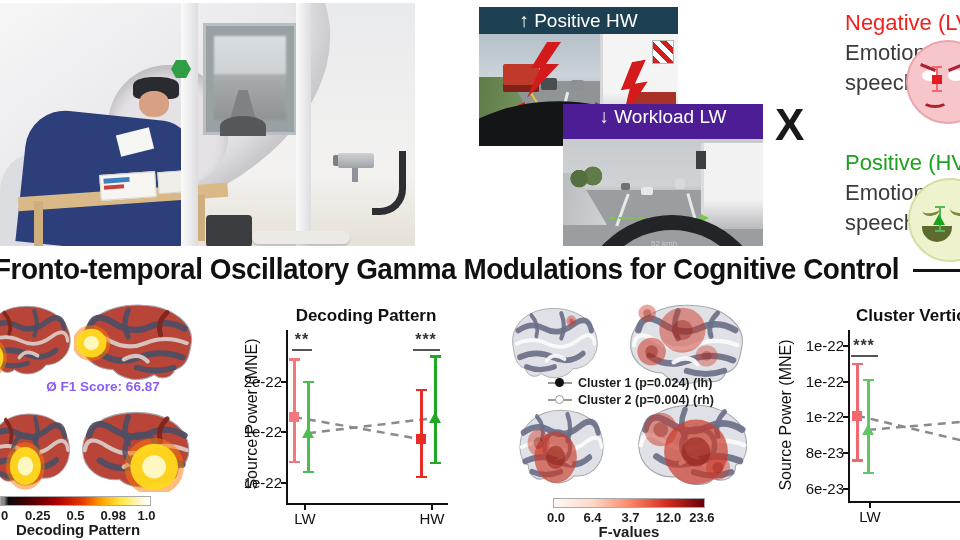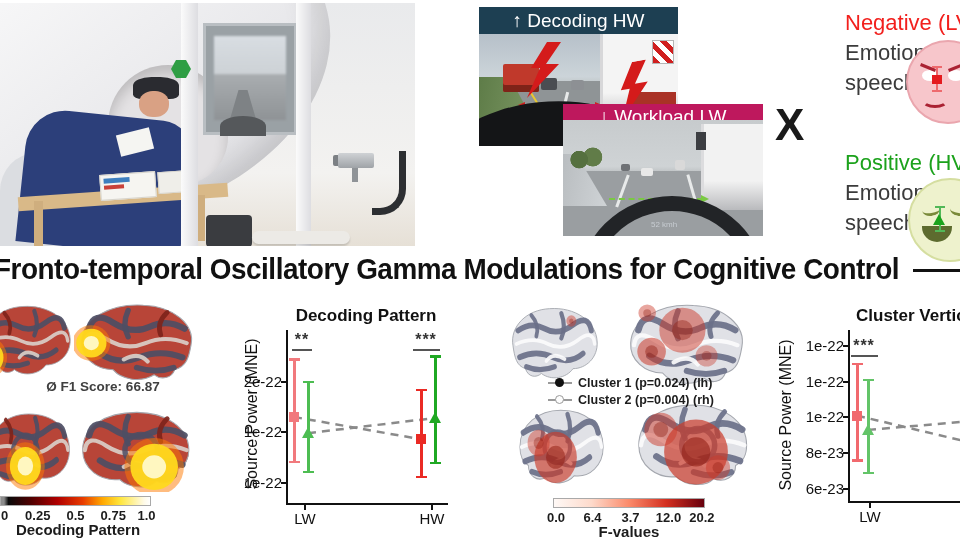--- a/index.html
+++ b/index.html
@@ -48,21 +48,21 @@
   .floor-pipe { left:252px; top:228px; width:98px; height:13px; background:#eceae6; border-radius:8px; box-shadow:0 2px 2px rgba(0,0,0,.15); }
 
   
   .scene { overflow:hidden; }
   .scene-header { width:100%; height:27px; color:#fff; font-size:19px; text-align:center; line-height:27px; }
   .scene-body { position:relative; width:100%; overflow:hidden; }
   .hw { left:479px; top:7px; width:199px; height:139px; z-index:2; }
   .hw .scene-header { background:#1d3f52; }
   .hw .scene-body { height:112px; background:linear-gradient(180deg,#b6c0c9 0%,#ccd4d9 38%,#c5cccf 42%); }
   .lw { left:563px; top:104px; width:200px; height:142px; z-index:3; }
-  .lw .scene-header { background:#be185d; height:16px; line-height:26px; }
+  .lw .scene-header { background:#4c1d95; height:35px; line-height:26px; }
   .lw .scene-body { height:116px; background:linear-gradient(180deg,#c7cbcd 0%,#cfd3d5 40%,#c2c6c8 44%); }
   .road { position:absolute; left:0; bottom:0; width:100%; height:58%; background:#8f9496; }
   .road.lw-road { height:56%; background:#9a9ea1; }
   .verge { position:absolute; left:0; bottom:0; width:34%; height:62%; background:linear-gradient(100deg,#5e7c48 0%,#74905c 60%,transparent 100%); clip-path:polygon(0 0,45% 0,100% 100%,0 100%); }
   .lane { position:absolute; background:#e8eaea; }
   .yellow-line { position:absolute; background:#e8c832; transform:rotate(58deg); }
   .truck-red { position:absolute; left:24px; top:30px; width:36px; height:28px; background:#c0392b; border-radius:2px; box-shadow:inset 0 -7px 0 #7e2318; }
   .car-dark { position:absolute; background:#4a4d52; border-radius:2px; }
   .big-truck { position:absolute; right:0; top:0; width:78px; height:84px; background:linear-gradient(180deg,#f4f4f4 70%,#c9c9cb 100%); border-left:3px solid #d7d7d9; }
   .stripe-sign { position:absolute; right:4px; top:6px; width:22px; height:24px;
@@ -101,21 +101,21 @@
   .mk-square { position:absolute; left:0; top:9px; width:10px; height:9px; }
   .mk-tri { position:absolute; left:-1px; top:8px; width:0; height:0; border-left:6px solid transparent; border-right:6px solid transparent; border-bottom:11px solid #1ca21c; }
 
   
   .main-title { left:-6px; top:252px; width:980px; font-size:30px; font-weight:bold; color:#111;
                 letter-spacing:-0.5px; transform:scaleX(.93); transform-origin:left center; white-space:nowrap; }
   .title-rule { left:913px; top:269px; width:47px; height:3px; background:#111; }
 
   
   .brain { overflow:visible; }
-  .f1-text { left:8px; top:378px; width:190px; text-align:center; font-size:13.5px; font-weight:bold; color:#404040; line-height:18px; }
+  .f1-text { left:8px; top:378px; width:190px; text-align:center; font-size:13.5px; font-weight:bold; color:#8b5cf6; line-height:18px; }
   .cbar { height:10px; border:1px solid #a9a9a9; }
   .cbar-hot { left:0; top:496px; width:151px;
     background:linear-gradient(90deg,#8c8c8c 0%,#8c8c8c 2%,#0a0a0a 5%,#4f0000 20%,#b00000 38%,#e83c00 55%,#ffa700 68%,#ffe63c 80%,#fffbe8 96%,#ffffff 100%); }
   .cbar-reds { left:553px; top:498px; width:152px;
     background:linear-gradient(90deg,#fff9f6 0%,#fddacb 25%,#fb8a6a 50%,#d32f20 75%,#67000d 100%); }
   .cbar-ticks { display:block; font-size:13px; font-weight:bold; color:#1c1c1c; }
   .cbar-ticks span { position:absolute; transform:translateX(-50%); }
   .cbar-label { text-align:center; font-size:15px; font-weight:bold; color:#1c1c1c; }
   .legend-row { display:flex; align-items:center; gap:6px; font-size:12.5px; font-weight:bold; color:#1c1c1c; }
   .legend-marker { position:relative; width:24px; height:2px; background:#9a9a9a; flex:none; }
@@ -173,21 +173,21 @@
     </div>
     <div class="abs pole pole-r"></div>
     <div class="abs camera-lens"></div>
     <div class="abs camera-box"></div>
     <div class="abs camera-mount"></div>
     <div class="abs cable"></div>
     <div class="abs floor-pipe"></div>
   </div>
 
   <div class="abs scene hw">
-    <div class="scene-header">↑ Decoding HW</div>
+    <div class="scene-header">↑ Positive HW</div>
     <div class="scene-body">
       <div class="road"></div>
       <div class="verge"></div>
       <div class="yellow-line" style="left:34px;top:66px;width:46px;height:2px;"></div>
       <div class="lane" style="left:86px;top:58px;width:3px;height:10px;transform:rotate(14deg);"></div>
       <div class="lane" style="left:78px;top:76px;width:4px;height:14px;transform:rotate(16deg);"></div>
       <div class="truck-red"></div>
       <div class="car-dark" style="left:62px;top:44px;width:16px;height:12px;"></div>
       <div class="car-dark" style="left:92px;top:46px;width:13px;height:10px;background:#8d9094;"></div>
       <div class="big-truck">
@@ -326,21 +326,21 @@
         </g>
       </svg></div>
   <div class="abs f1-text">
     <div>Ø F1 Score: 66.87</div>
   </div>
   <div class="abs cbar cbar-hot"></div>
   <div class="abs cbar-ticks" style="left:0;top:508px;width:151px;height:14px;">
     <span style="left:3%">0</span>
     <span style="left:25%">0.25</span>
     <span style="left:50%">0.5</span>
-    <span style="left:75%">0.75</span>
+    <span style="left:75%">0.98</span>
     <span style="left:97%">1.0</span>
   </div>
   <div class="abs cbar-label" style="left:5px;top:521px;width:146px;">Decoding Pattern</div>
 
   <div class="abs plot-title" style="left:276px;top:306px;width:180px;text-align:center;">Decoding Pattern</div>
   <div class="abs ylabel" style="left:152px;top:405px;">Source Power (MNE)</div>
   <div class="abs plot" style="left:286px;top:330px;width:162px;height:175px;">
       <div class="ytick" style="top: 42.5896px;">2e-22</div>
       <div class="ymark" style="top: 50.5896px;"></div>
       <div class="ytick" style="top: 93.1676px;">1e-22</div>
@@ -456,21 +456,21 @@
         <i></i>
       </span>
     <span>Cluster 2 (p=0.004) (rh)</span>
   </div>
   <div class="abs cbar cbar-reds"></div>
   <div class="abs cbar-ticks" style="left:553px;top:510px;width:152px;height:14px;">
     <span style="left:2%">0.0</span>
     <span style="left:26%">6.4</span>
     <span style="left:51%">3.7</span>
     <span style="left:76%">12.0</span>
-    <span style="left:98%">20.2</span>
+    <span style="left:98%">23.6</span>
   </div>
   <div class="abs cbar-label" style="left:553px;top:523px;width:152px;">F-values</div>
 
   <div class="abs plot-title" style="left:856px;top:306px;width:170px;">Cluster Vertices</div>
   <div class="abs ylabel" style="left:686px;top:406px;">Source Power (MNE)</div>
   <div class="abs plot" style="left:848px;top:330px;width:112px;height:173px;">
       <div class="ytick" style="top: 7.05155px;">1e-22</div>
       <div class="ymark" style="top: 15.0515px;"></div>
       <div class="ytick" style="top: 42.7216px;">1e-22</div>
       <div class="ymark" style="top: 50.7216px;"></div>

